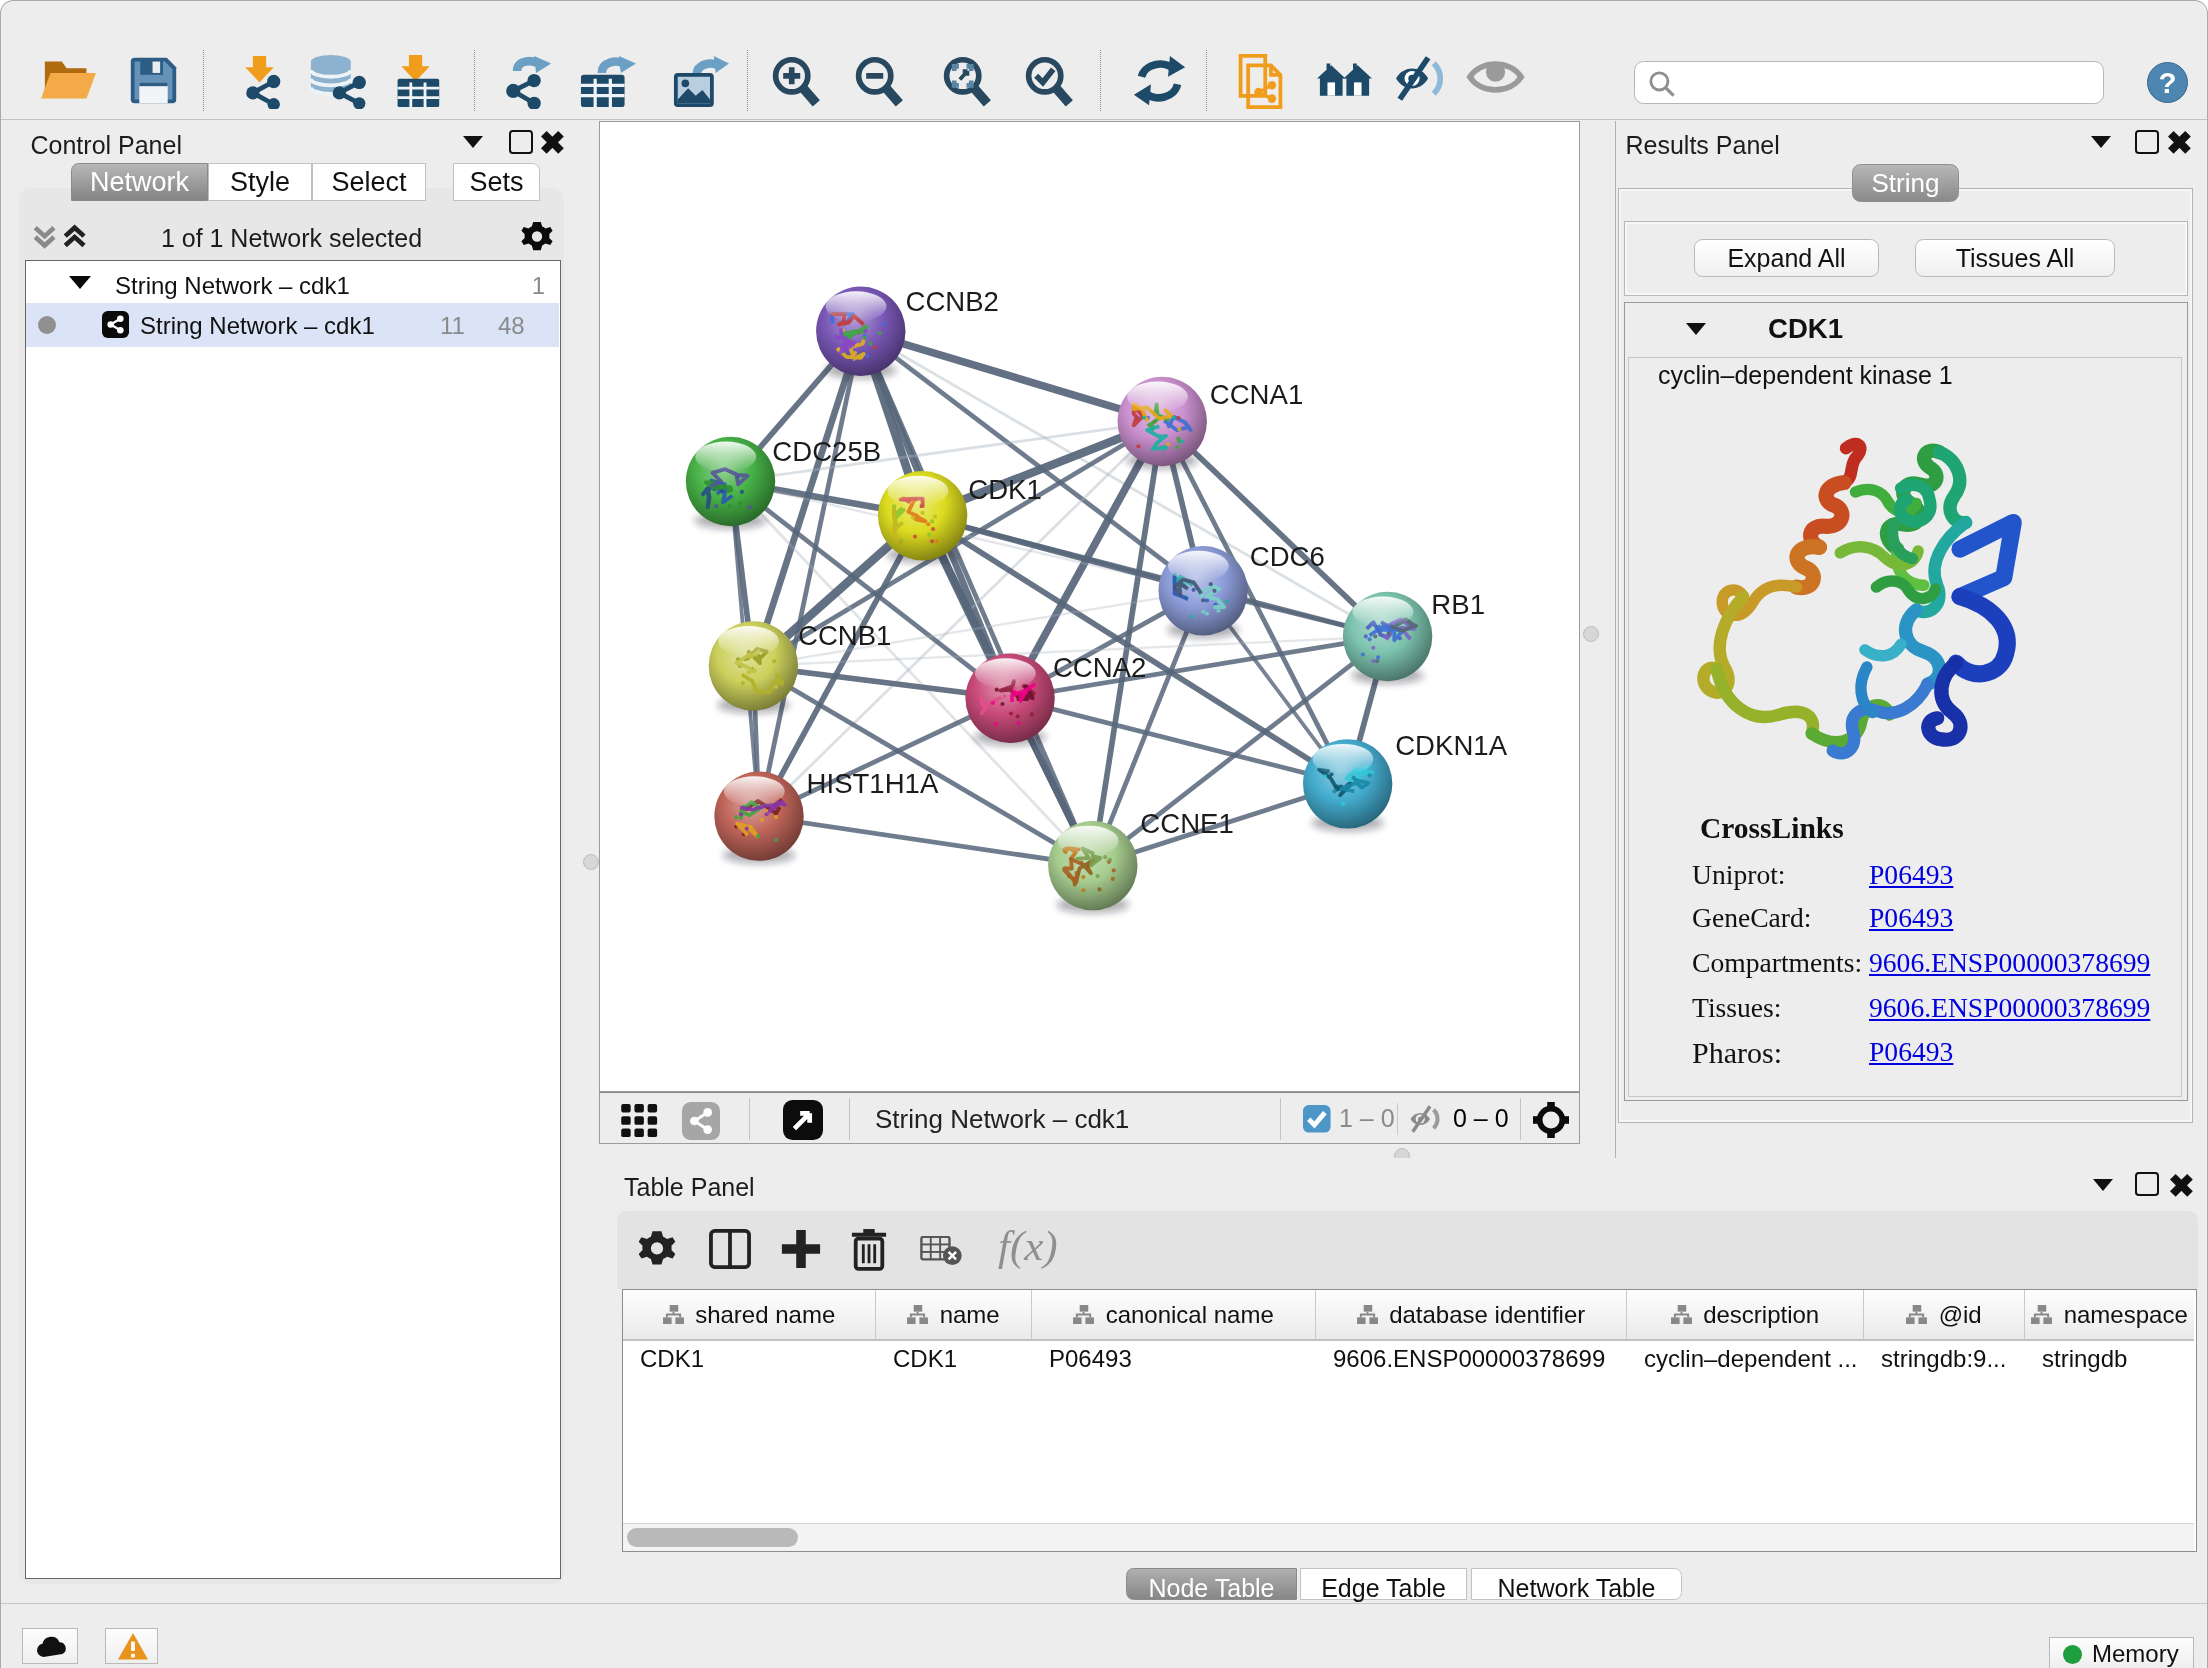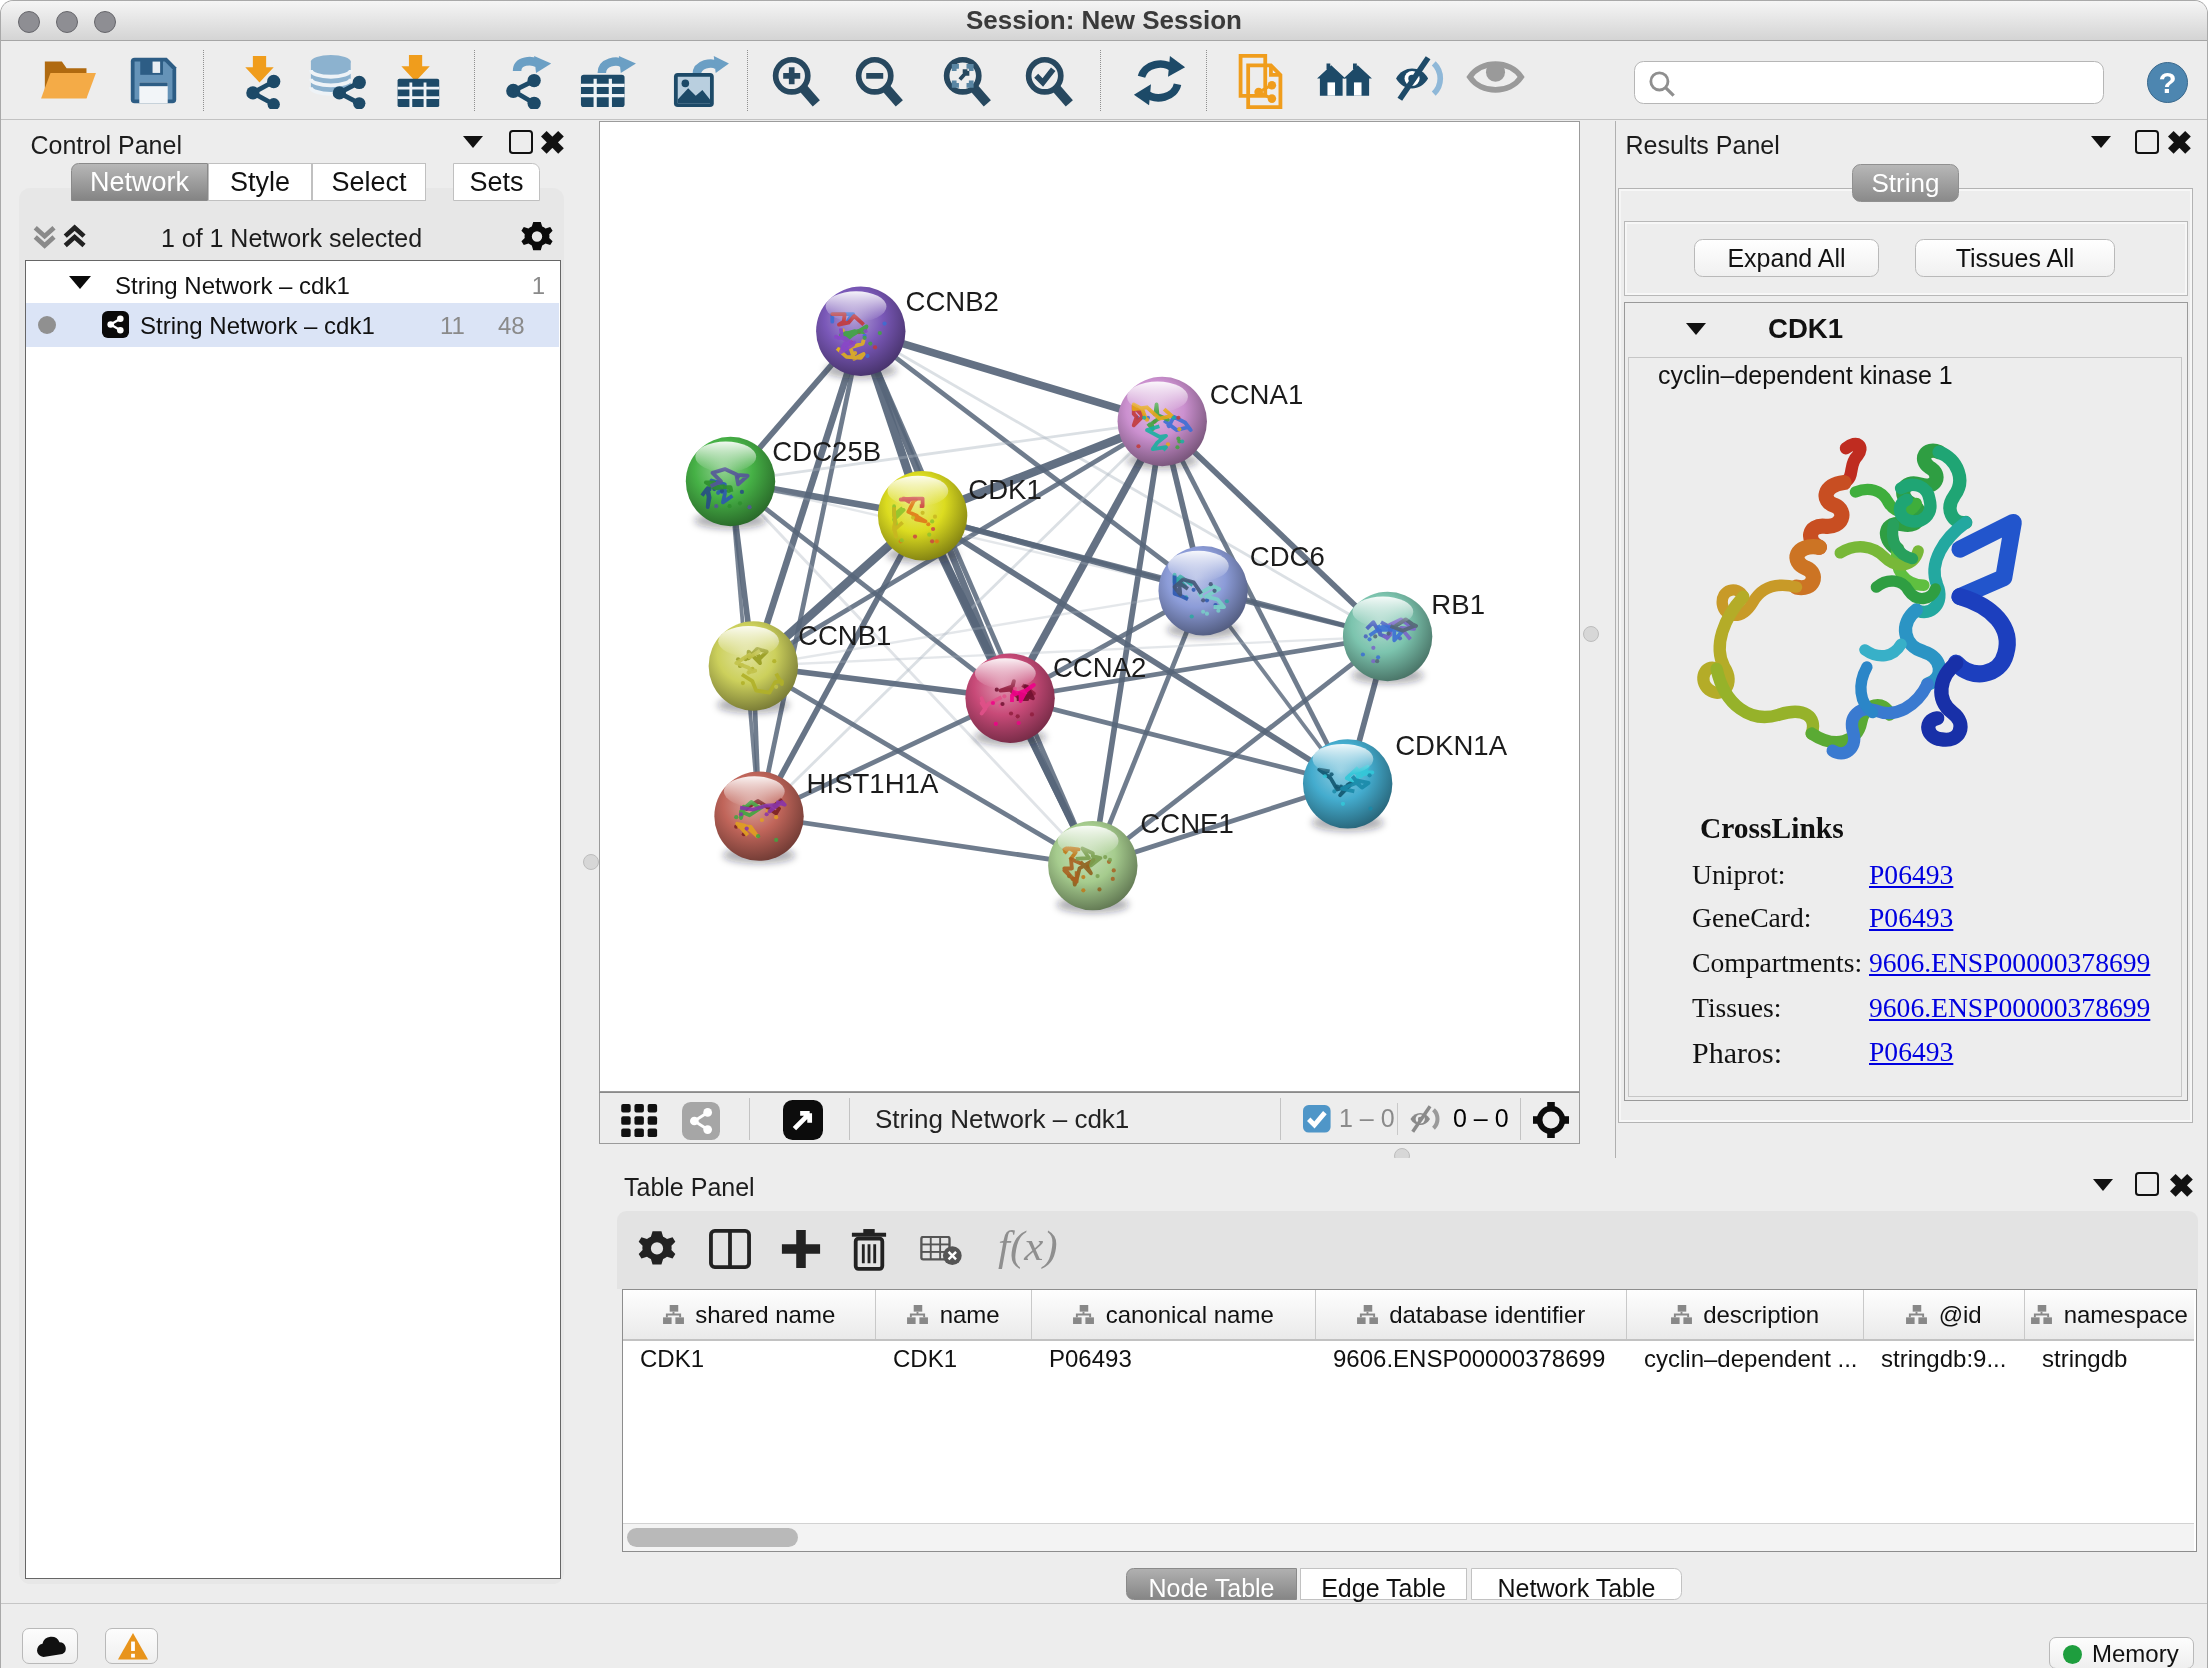--- a/index.html
+++ b/index.html
@@ -33,32 +33,26 @@
 .btn { background:linear-gradient(#ffffff,#f0f0f0); border:1.9px solid #b9b9b9; border-radius:8.6px; font-size:25px; color:#111; text-align:center; }
 
 #tp { position:absolute; left:598px; top:1157px; width:1610px; height:445px; background:#ededed; }
 #tptoolbar { position:absolute; left:18px; top:53px; width:1581px; height:78px; background:#e3e3e3; border-radius:9.5px 9.5px 0 0; }
 #tbl { position:absolute; left:23px; top:131px; width:1575px; height:263px; background:#ffffff; border:1.9px solid #8d8d8d; }
 .th { position:absolute; top:0; height:49px; border-right:1.9px solid #c9c9c9; background:linear-gradient(#fefefe,#eaeaea); font-size:24px; color:#111; display:flex; align-items:center; justify-content:center; gap:11.4px; overflow:hidden; }
 .td { position:absolute; top:50px; height:37px; font-size:24px; color:#111; line-height:37px; padding-left:17px; overflow:hidden; white-space:nowrap; }
 .btab { position:absolute; top:410px; height:32px; background:#ffffff; border:1px solid #c2c2c2; font-size:25px; color:#111; text-align:center; line-height:38px; }
 
 #bstatus { position:absolute; left:0; top:1602px; width:2208px; height:67px; background:#ededed; border-top:1px solid #c6c6c6; }
-.bbtn { position:absolute; background:linear-gradient(#fdfdfd,#efefef); border:1.9px solid #b9b9b9; border-radius:7px; }
+.bbtn { position:absolute; background:linear-gradient(#fdfdfd,#efefef); border:1.9px solid #b9b9b9; border-radius:0; }
 </style>
 </head>
 <body>
 <div id="win">
 
-  <div id="titlebar">
-    <div id="title">Session: New Session</div>
-    <div class="tl" style="left:17px;"></div>
-    <div class="tl" style="left:55px;"></div>
-    <div class="tl" style="left:93px;"></div>
-  </div>
 
   <div id="toolbar">
 
     <svg class="tbi" style="left:38px;" width="59" height="53" viewBox="0 0 62 56">
       <path fill="#b06a10" d="M6 8 L24 8 L29 15 L50 15 L50 46 L6 46 Z"></path>
       <path fill="#f4ab47" d="M12 20 L60 20 L50 47 L2 47 Z"></path>
     </svg>
 
     <svg class="tbi" style="left:126px;" width="53" height="53" viewBox="0 0 56 56">
       <path fill="#2d5d85" d="M4 8 a4 4 0 0 1 4-4 L42 4 L52 14 L52 48 a4 4 0 0 1 -4 4 L8 52 a4 4 0 0 1 -4-4 Z"></path>

